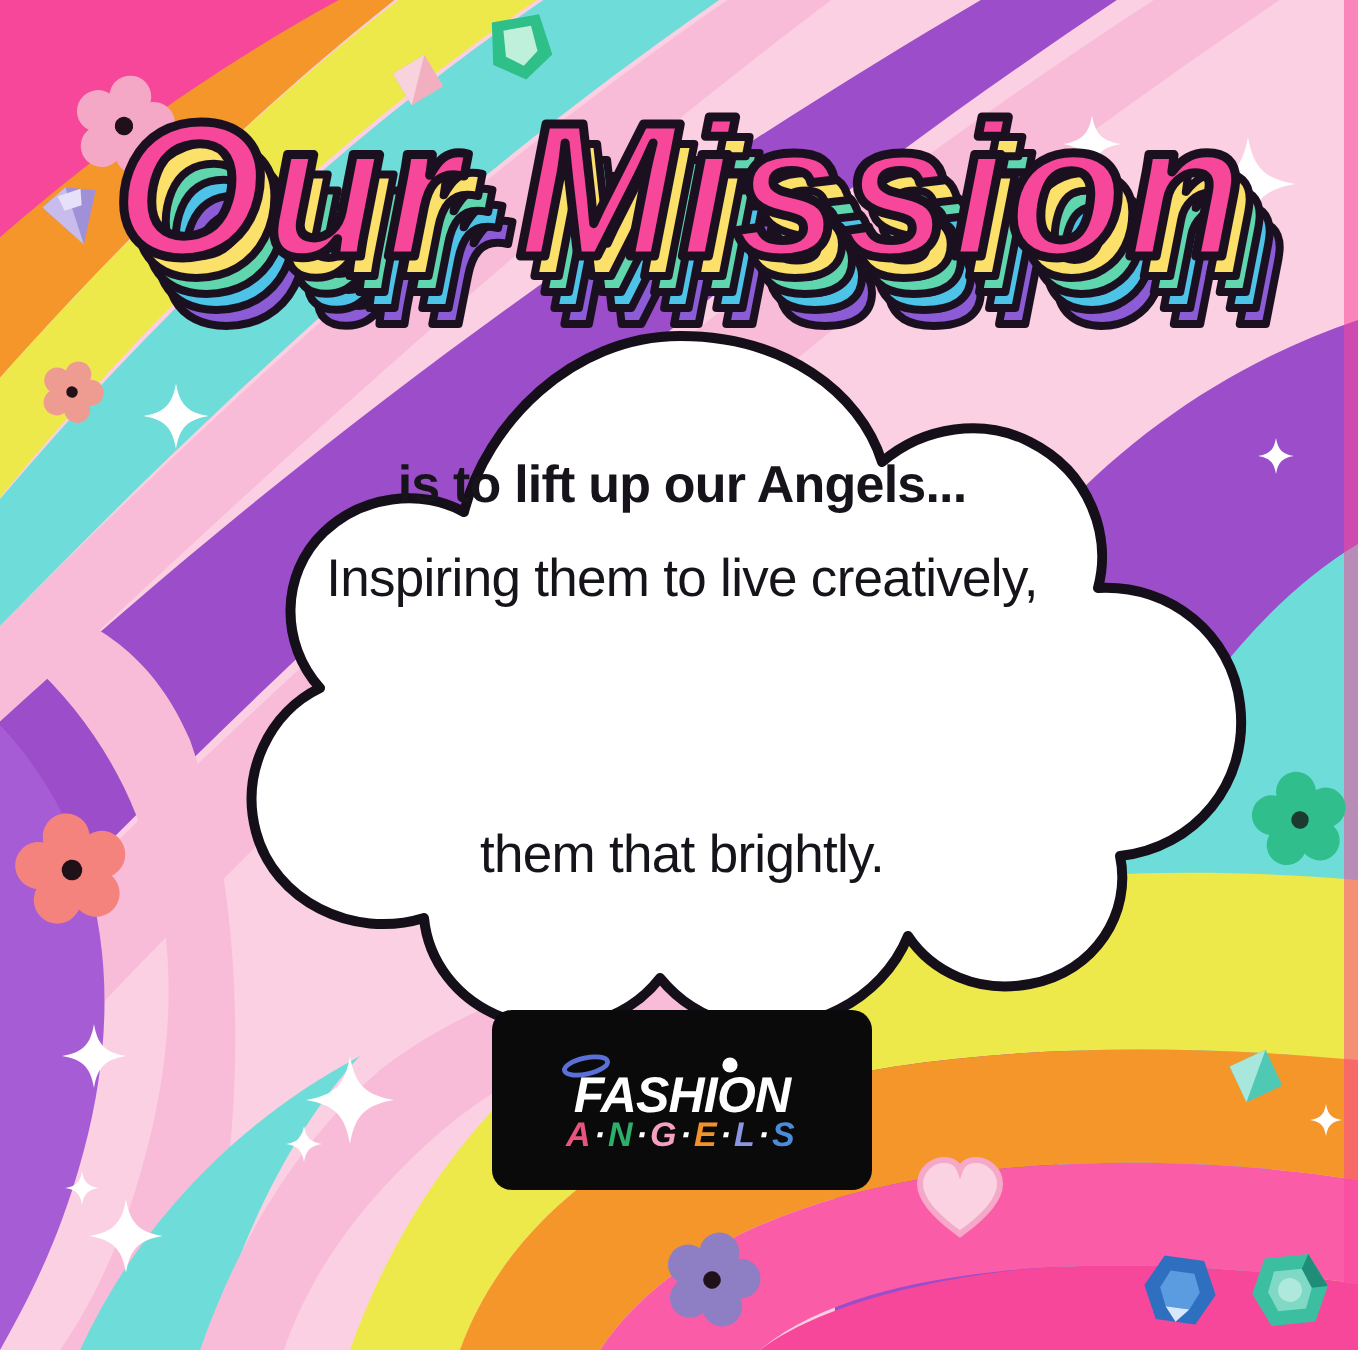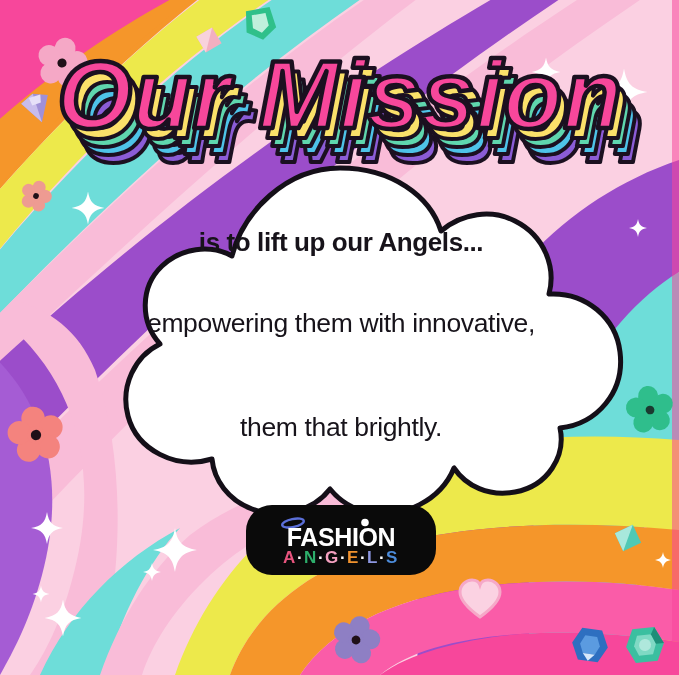--- a/index.html
+++ b/index.html
@@ -43,28 +43,29 @@
     font-weight:400;
     line-height:1.30;
     margin:0;
     letter-spacing:-0.35px;
   }
 
   
   .logo{
     position:absolute;
     left:246px; top:505px;
-    width:190px;height:70px;
+    width:190px;height:90px;
     background:#0a0a0a;
-    border-radius:26px;
+    border-radius:10px;
     z-index:9;
     display:flex;
     flex-direction:column;
     align-items:center;
     justify-content:center;
+    font-style:italic;
   }
   .logo-svg{width:168px;height:56px;display:block;}
 </style>
 </head>
 <body>
 
 <div id="poster">
 
   <svg class="layer" viewBox="0 0 679 675" preserveAspectRatio="none">
     <defs>
@@ -262,22 +263,22 @@
         </g>
       <g transform="translate(0,0)">
           <use href="#titleTextGroup" fill="#F7479B" stroke="#1b1020" stroke-width="4.5" stroke-linejoin="round"></use>
         </g>
     </svg>
   </div>
 
   <div class="cloud-text">
     <p class="cloud-head">is to lift up our Angels...</p>
     <p class="cloud-body">
+      <span>Inspiring them to live creatively,</span><br>
       <br>
-      <span>empowering them with innovative,</span><br>
       <br>
       <br>
       <span>them that brightly.</span>
     </p>
   </div>
 
   <div class="logo">
     <svg class="logo-svg" viewBox="0 0 168 56">
 
       <ellipse cx="36" cy="11" rx="11" ry="4" fill="none" stroke="#5B6FD8" stroke-width="2.4" transform="rotate(-12 36 11)"></ellipse>

